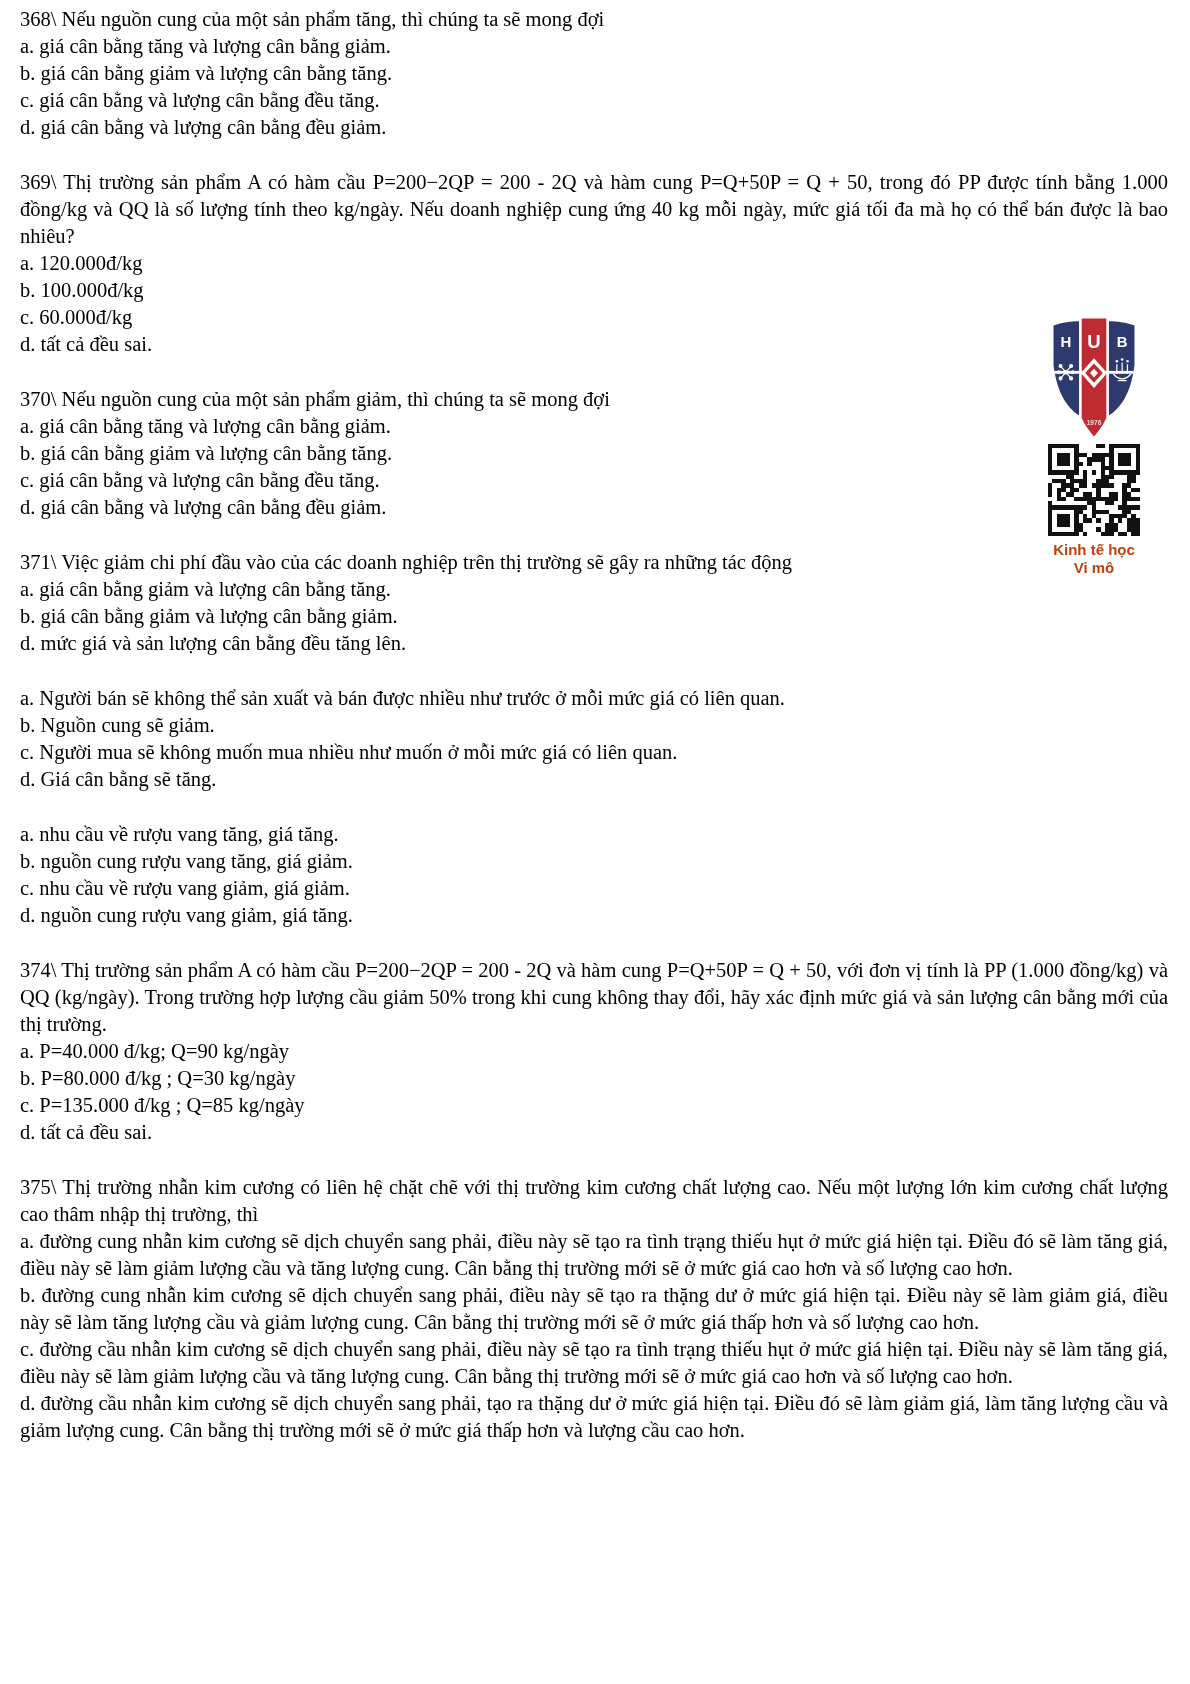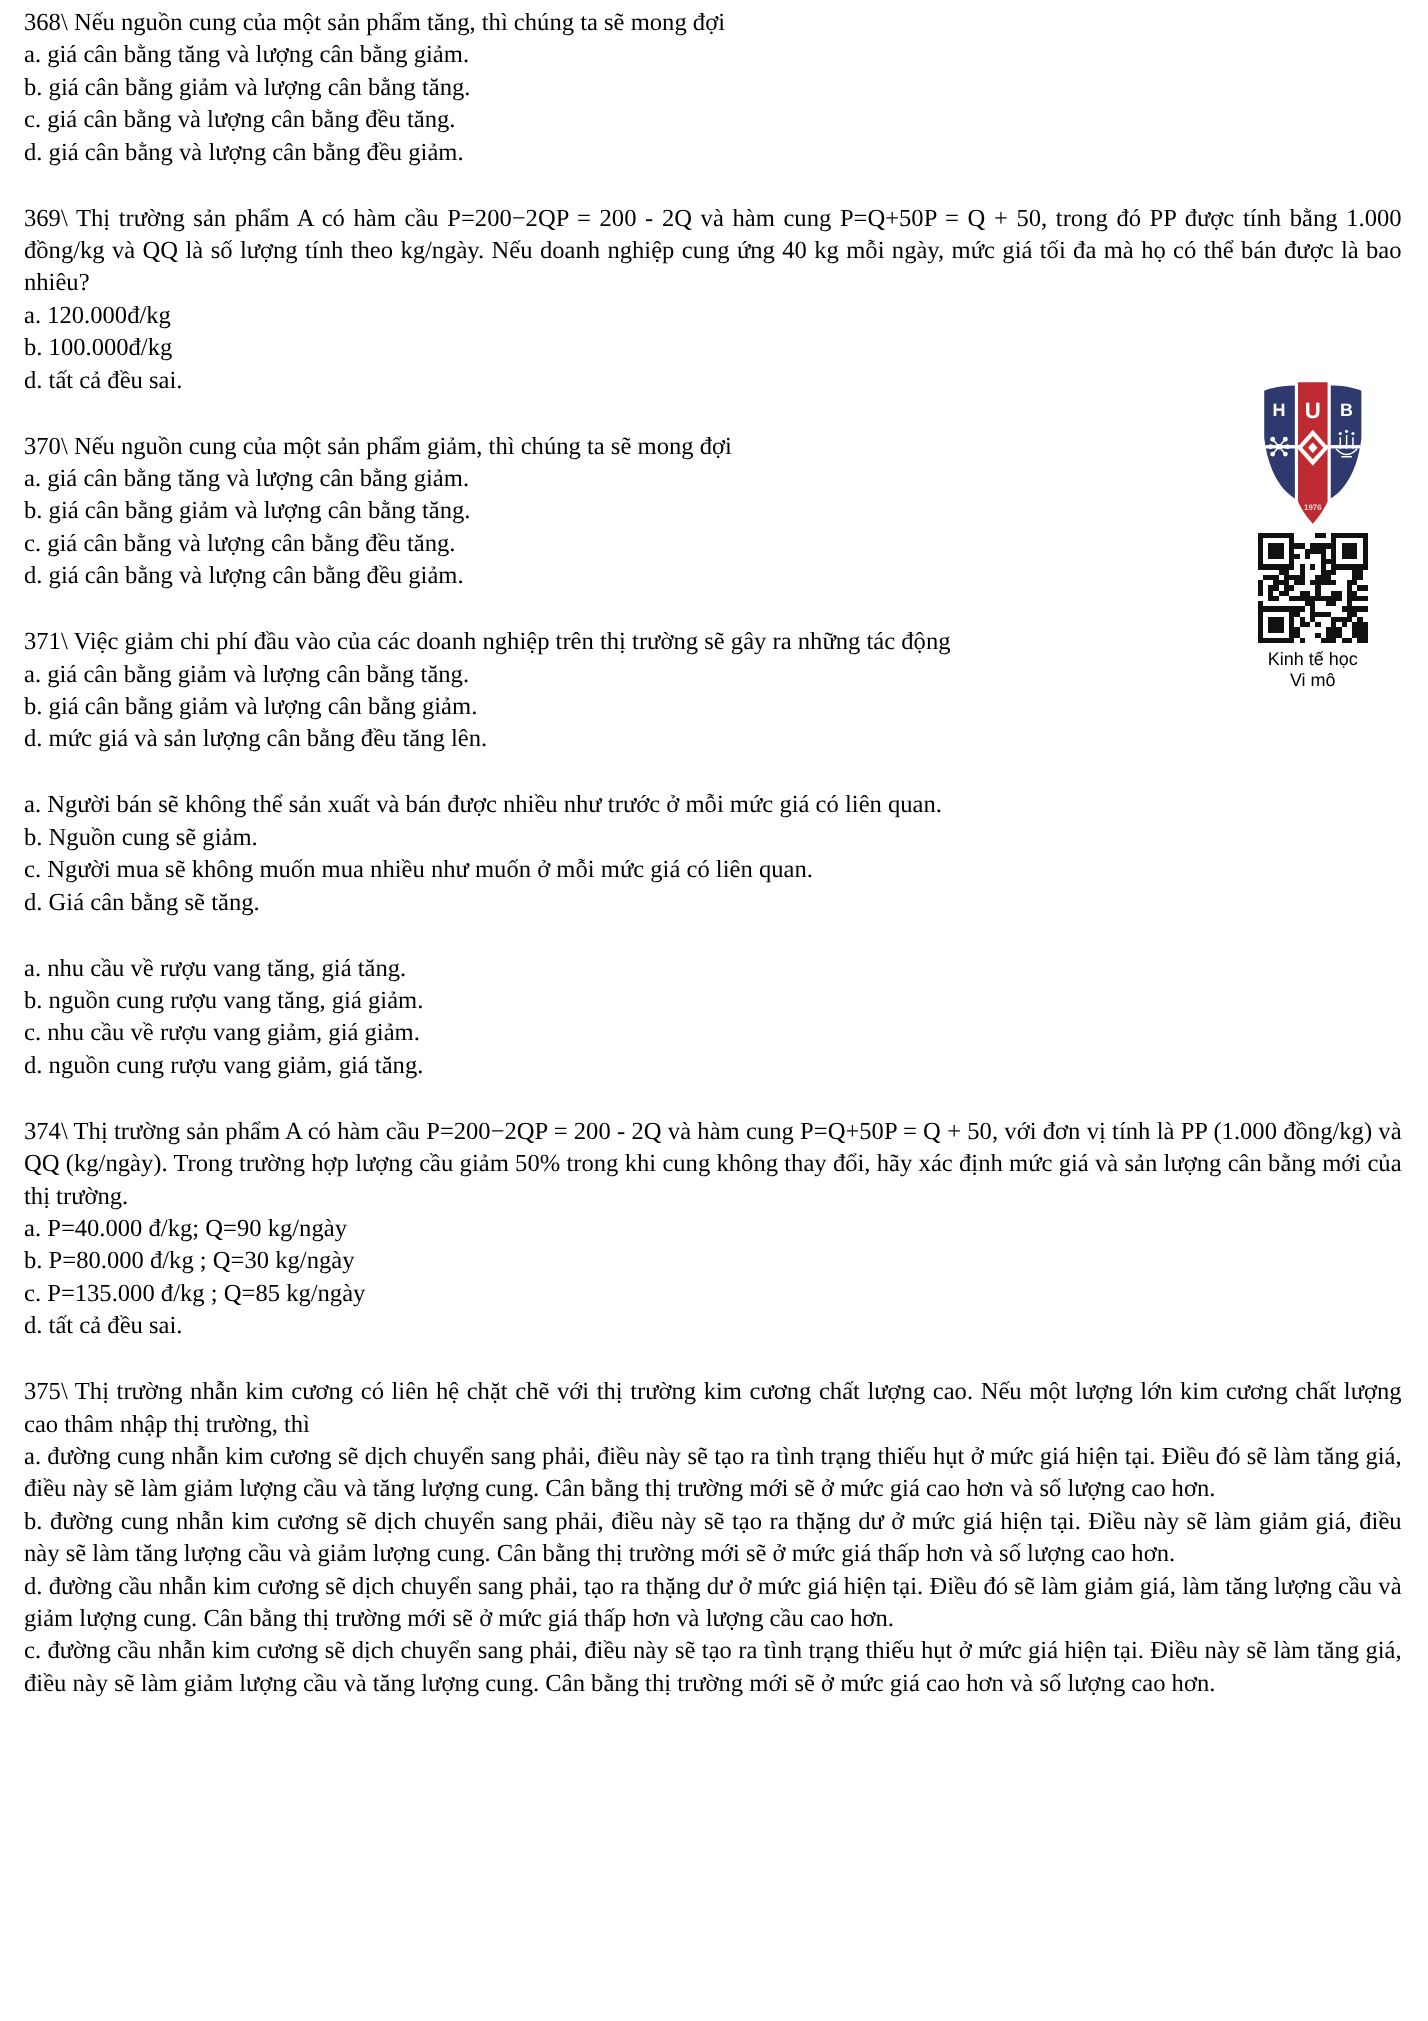--- a/index.html
+++ b/index.html
@@ -29,42 +29,43 @@
     width: 100px;
     text-align: center;
   }
   .logo-wrap { width: 88px; margin: 0 auto; }
   .logo-wrap svg { display: block; width: 88px; height: 127px; }
   .qr-wrap { width: 92px; height: 92px; margin: 3px auto 0 auto; }
   .qr-wrap svg { display: block; width: 92px; height: 92px; }
   .qr-caption {
     margin-top: 5px;
     font-family: "Liberation Sans", "DejaVu Sans", sans-serif;
-    font-weight: normal;
+    font-weight: bold;
     font-size: 15px;
     line-height: 18px;
-    color: #000000;
+    color: #c2410c;
   }
 </style>
 </head>
 <body>
 
 <div class="text-col" id="question-list">
   <div class="q-block">
     <p>368\ Nếu nguồn cung của một sản phẩm tăng, thì chúng ta sẽ mong đợi</p>
   <p>a. giá cân bằng tăng và lượng cân bằng giảm.</p>
       <p>b. giá cân bằng giảm và lượng cân bằng tăng.</p>
       <p>c. giá cân bằng và lượng cân bằng đều tăng.</p>
       <p>d. giá cân bằng và lượng cân bằng đều giảm.</p>
     </div>
 
   <div class="q-block">
     <p>369\ Thị trường sản phẩm A có hàm cầu P=200−2QP = 200 - 2Q và hàm cung P=Q+50P = Q + 50, trong đó PP được tính bằng 1.000 đồng/kg và QQ là số lượng tính theo kg/ngày. Nếu doanh nghiệp cung ứng 40 kg mỗi ngày, mức giá tối đa mà họ có thể bán được là bao nhiêu?</p>
   <p>a. 120.000đ/kg</p>
       <p>b. 100.000đ/kg</p>
+      <p>c. 60.000đ/kg</p>
       <p>d. tất cả đều sai.</p>
     </div>
 
   <div class="q-block">
     <p>370\ Nếu nguồn cung của một sản phẩm giảm, thì chúng ta sẽ mong đợi</p>
   <p>a. giá cân bằng tăng và lượng cân bằng giảm.</p>
       <p>b. giá cân bằng giảm và lượng cân bằng tăng.</p>
       <p>c. giá cân bằng và lượng cân bằng đều tăng.</p>
       <p>d. giá cân bằng và lượng cân bằng đều giảm.</p>
     </div>
@@ -95,22 +96,22 @@
   <p> a. P=40.000 đ/kg; Q=90 kg/ngày</p>
       <p>b. P=80.000 đ/kg ; Q=30 kg/ngày</p>
       <p>c. P=135.000 đ/kg ; Q=85 kg/ngày</p>
       <p>d. tất cả đều sai.</p>
     </div>
 
   <div class="q-block">
     <p>375\ Thị trường nhẫn kim cương có liên hệ chặt chẽ với thị trường kim cương chất lượng cao. Nếu một lượng lớn kim cương chất lượng cao thâm nhập thị trường, thì</p>
   <p>a. đường cung nhẫn kim cương sẽ dịch chuyển sang phải, điều này sẽ tạo ra tình trạng thiếu hụt ở mức giá hiện tại. Điều đó sẽ làm tăng giá, điều này sẽ làm giảm lượng cầu và tăng lượng cung. Cân bằng thị trường mới sẽ ở mức giá cao hơn và số lượng cao hơn.</p>
       <p>b. đường cung nhẫn kim cương sẽ dịch chuyển sang phải, điều này sẽ tạo ra thặng dư ở mức giá hiện tại. Điều này sẽ làm giảm giá, điều này sẽ làm tăng lượng cầu và giảm lượng cung. Cân bằng thị trường mới sẽ ở mức giá thấp hơn và số lượng cao hơn.</p>
+      <p>c. đường cầu nhẫn kim cương sẽ dịch chuyển sang phải, điều này sẽ tạo ra tình trạng thiếu hụt ở mức giá hiện tại. Điều này sẽ làm tăng giá, điều này sẽ làm giảm lượng cầu và tăng lượng cung. Cân bằng thị trường mới sẽ ở mức giá cao hơn và số lượng cao hơn.</p>
       <p>d. đường cầu nhẫn kim cương sẽ dịch chuyển sang phải, tạo ra thặng dư ở mức giá hiện tại. Điều đó sẽ làm giảm giá, làm tăng lượng cầu và giảm lượng cung. Cân bằng thị trường mới sẽ ở mức giá thấp hơn và lượng cầu cao hơn.</p>
-      <p>c. đường cầu nhẫn kim cương sẽ dịch chuyển sang phải, điều này sẽ tạo ra tình trạng thiếu hụt ở mức giá hiện tại. Điều này sẽ làm tăng giá, điều này sẽ làm giảm lượng cầu và tăng lượng cung. Cân bằng thị trường mới sẽ ở mức giá cao hơn và số lượng cao hơn.</p>
     </div>
 </div>
 
 <div class="side-col">
   <div class="logo-wrap">
     <svg viewBox="0 0 100 144" xmlns="http://www.w3.org/2000/svg">
 
       <path d="M4,13 C14,9 24,8 33,8 L33,115 C20,107 8,90 4,58 Z" fill="#2e3a6d"></path>
 
       <path d="M96,13 C86,9 76,8 67,8 L67,115 C80,107 92,90 96,58 Z" fill="#2e3a6d"></path>

